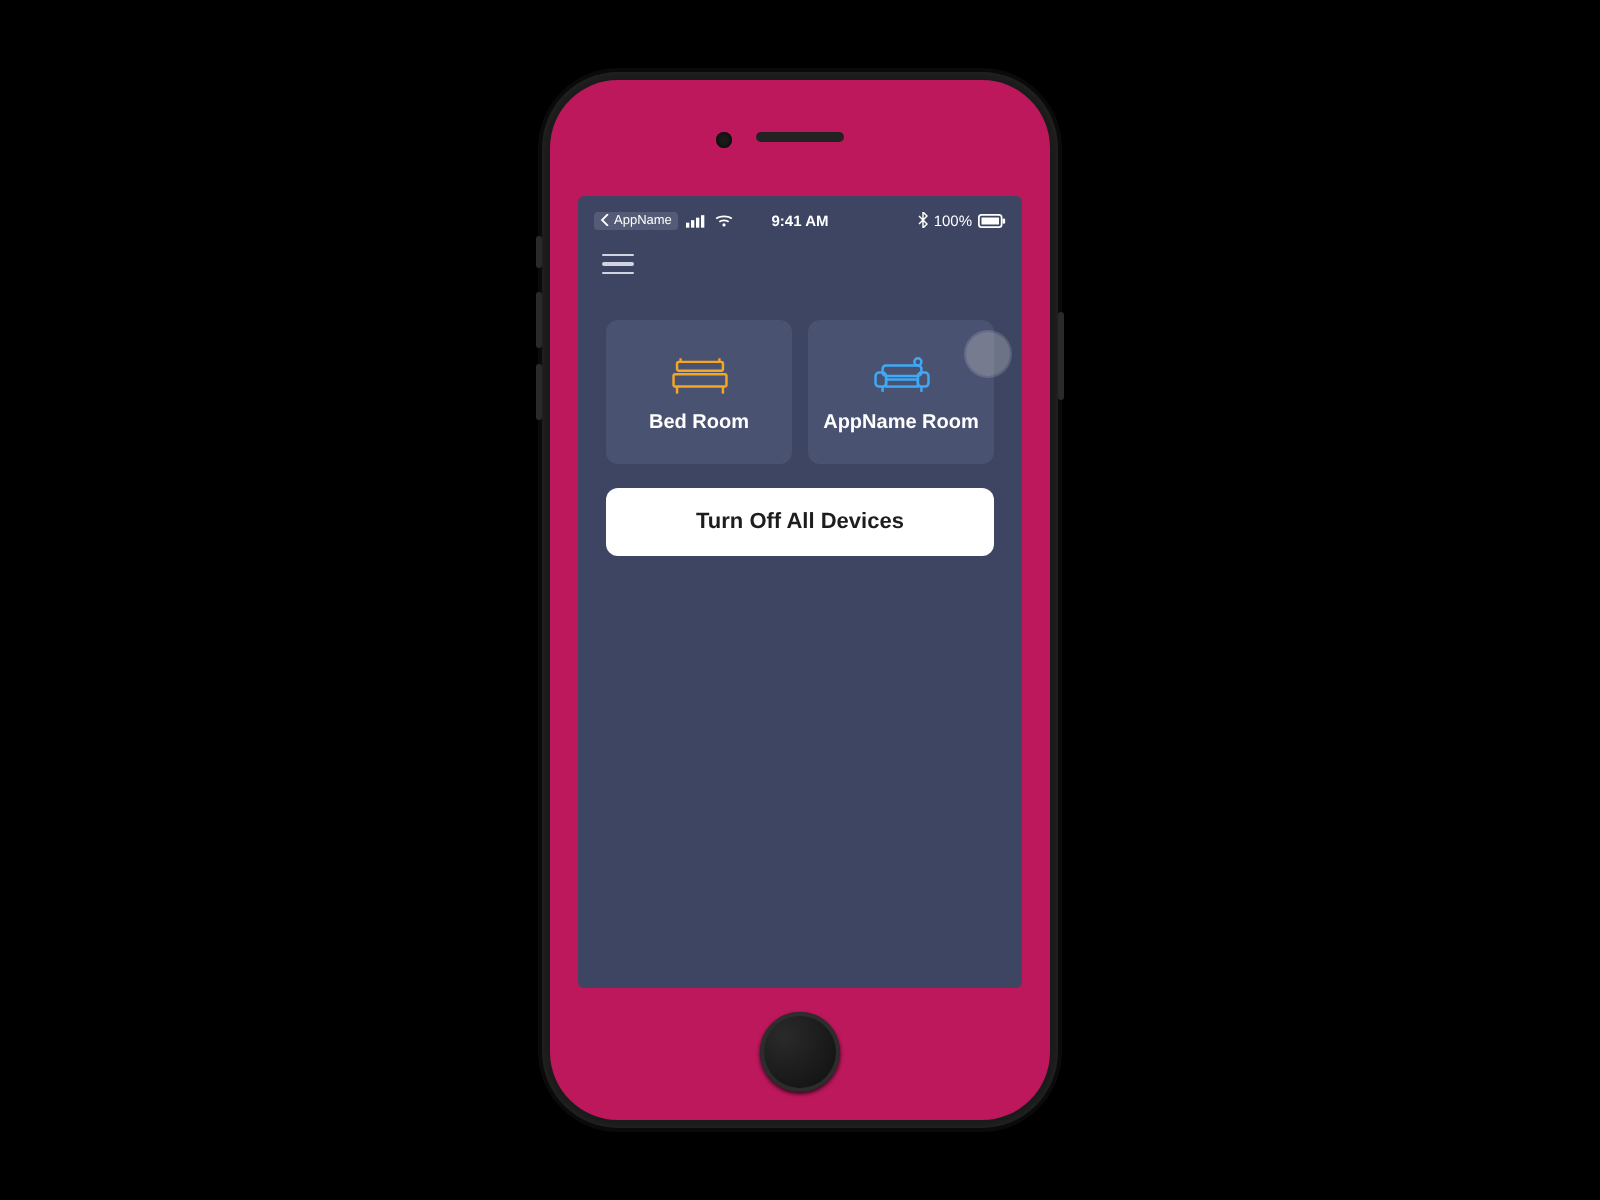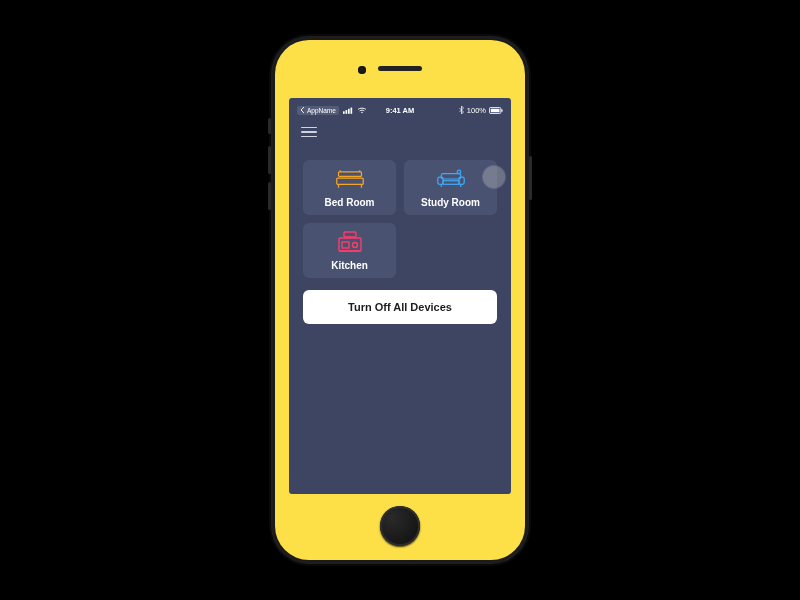--- a/index.html
+++ b/index.html
@@ -13,21 +13,21 @@
     transform: translate(-50%, -50%);
     width: 258px;
     height: 528px;
     background: #1b1b1b;
     border-radius: 38px;
     box-shadow: 0 0 0 2px #0a0a0a, 0 8px 40px rgba(0,0,0,.8), inset 0 0 4px rgba(255,255,255,.05);
     padding: 4px;
   }
   .phone-inner {
     width: 100%; height: 100%;
-    background: #fde047;
+    background: #be185d;
     border-radius: 34px;
     padding: 8px;
     position: relative;
   }
   
   .side-btn { position: absolute; background: #2a2a2a; border-radius: 2px; }
   .side-btn.pwr { right: -3px; top: 120px; width: 3px; height: 44px; }
   .side-btn.vu  { left: -3px;  top: 110px; width: 3px; height: 28px; }
   .side-btn.vd  { left: -3px;  top: 146px; width: 3px; height: 28px; }
   .side-btn.mute{ left: -3px;  top: 82px;  width: 3px; height: 16px; }
@@ -99,21 +99,21 @@
   
   .grid {
     padding: 0 14px;
     display: grid;
     grid-template-columns: 1fr 1fr;
     gap: 8px;
   }
   .tile {
     background: #4a5272;
     border-radius: 6px;
-    height: 55px;
+    height: 72px;
     display: flex; flex-direction: column;
     align-items: center; justify-content: center;
     gap: 6px;
     cursor: pointer;
     position: relative;
   }
   .tile .lbl { font-size: 10px; font-weight:600; color:#fff; }
   .tile .ic { width: 30px; height: 24px; display:flex; align-items:center; justify-content:center; }
   .tile svg { stroke-width: 1.4; fill: none; }
 
@@ -220,36 +220,24 @@
               <svg width="32" height="22" viewBox="0 0 34 22" stroke="#3fa9f5">
                 <rect x="6" y="5" width="22" height="6" rx="2"></rect>
                 <rect x="2" y="9" width="6" height="8" rx="2"></rect>
                 <rect x="26" y="9" width="6" height="8" rx="2"></rect>
                 <rect x="8" y="13" width="18" height="4"></rect>
                 <line x1="6" y1="17" x2="6" y2="20"></line>
                   <line x1="28" y1="17" x2="28" y2="20"></line>
                 <circle cx="26" cy="3" r="2"></circle>
               </svg>
             </div>
-            <div class="lbl">Study Room</div>
+            <div class="lbl">AppName Room</div>
           <div class="touch-dot" style="right: -8px; top: 6px;"></div>
             </div>
 
-          <div class="tile">
-            <div class="ic">
-              <svg width="30" height="24" viewBox="0 0 30 24" stroke="#ff3b6b">
-                <rect x="4" y="8" width="22" height="13" rx="1"></rect>
-                <rect x="7" y="12" width="7" height="6"></rect>
-                <circle cx="20" cy="15" r="2.5"></circle>
-                <rect x="9" y="2" width="12" height="5" rx="1"></rect>
-                <line x1="4" y1="21" x2="26" y2="21"></line>
-              </svg>
-            </div>
-            <div class="lbl">Kitchen</div>
-          </div>
 
 
 
 
         </div>
 
         <div class="turnoff">
           <span>Turn Off All Devices</span>
         </div>
 

